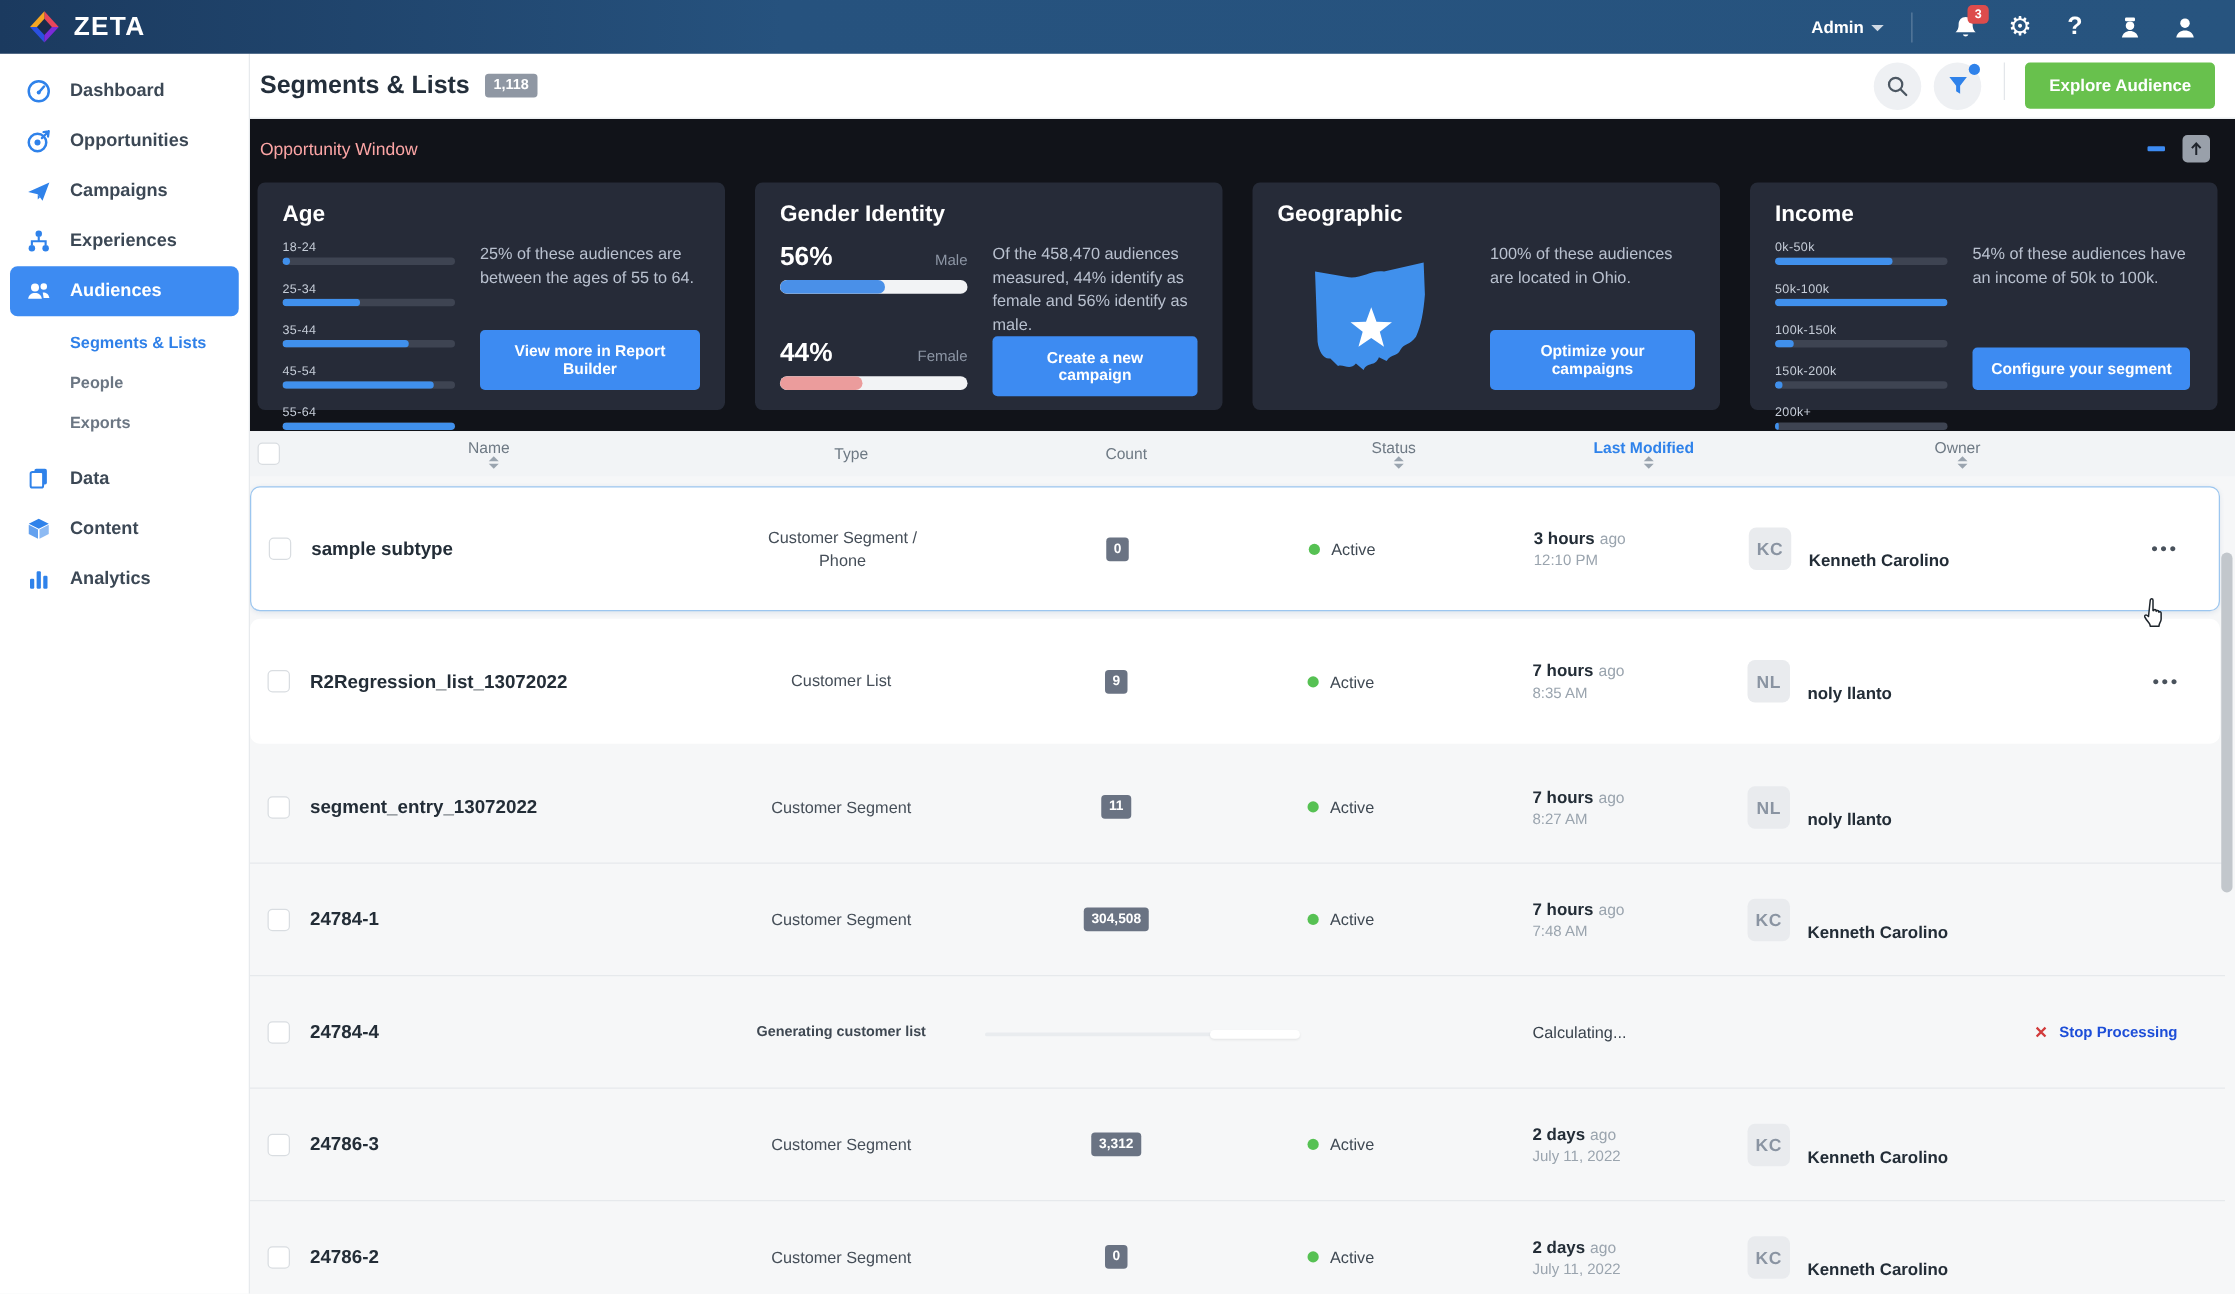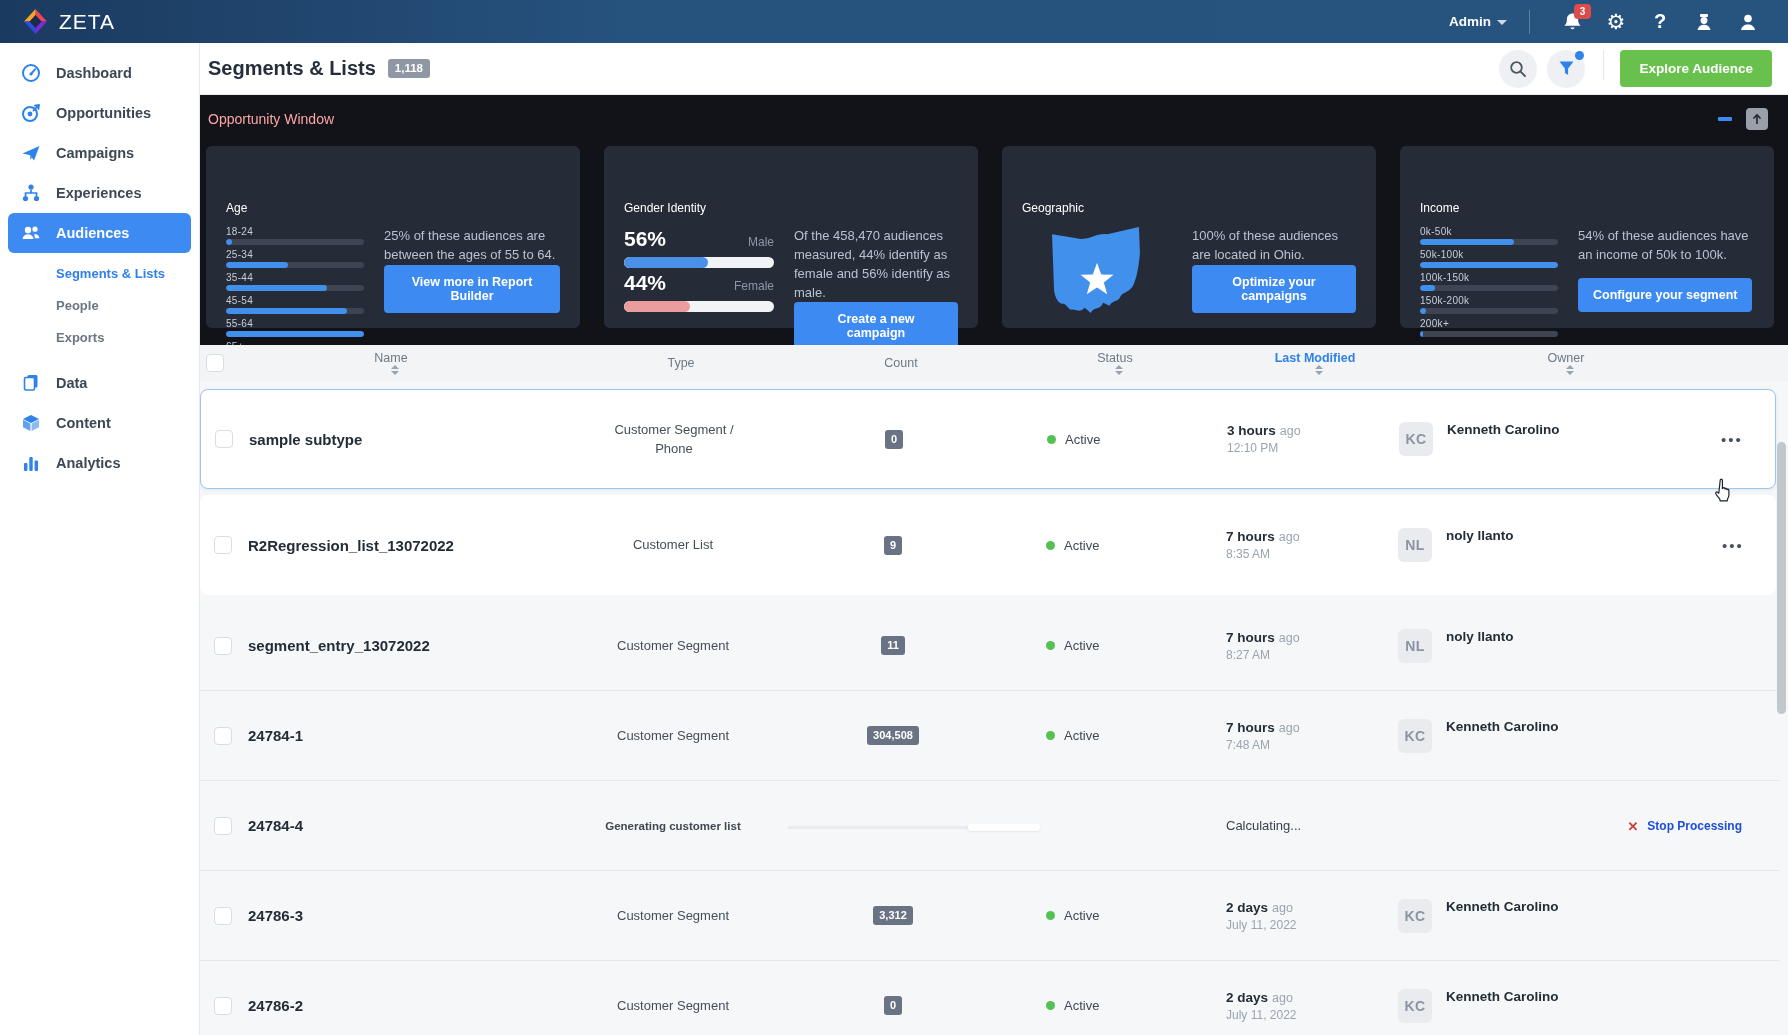--- a/index.html
+++ b/index.html
@@ -1,21 +1,21 @@
 <!DOCTYPE html>
 <html><head>
 <meta charset="utf-8">
 <style>
   * { margin:0; padding:0; box-sizing:border-box; }
   html,body { width:1788px; height:1035px; font-family:"Liberation Sans",sans-serif; background:#f6f7f8; overflow:hidden; position:relative; }
 
   
   .topnav{position:absolute;top:0;left:0;width:1788px;height:43px;background:linear-gradient(90deg,#1b3a5f 0%,#26527e 35%,#27547f 100%);display:flex;align-items:center;z-index:30;}
   .brand{display:flex;align-items:center;gap:10px;padding-left:22px;}
-  .brand-name{color:#fff;font-size:21px;font-weight:normal;letter-spacing:1px;}
+  .brand-name{color:#fff;font-size:21px;font-weight:bold;letter-spacing:1px;}
   .nav-right{margin-left:auto;display:flex;align-items:center;gap:0;padding-right:18px;}
   .admin{display:flex;align-items:center;gap:6px;color:#fff;font-size:13.5px;font-weight:bold;cursor:pointer;margin-right:22px;}
   .chev{width:0;height:0;border-left:5px solid transparent;border-right:5px solid transparent;border-top:5px solid #cfd9e4;margin-top:2px;}
   .nav-div{width:1px;height:24px;background:rgba(255,255,255,.25);margin-right:20px;}
   .nav-ic{position:relative;width:44px;height:43px;display:flex;align-items:center;justify-content:center;cursor:pointer;color:#fff;}
   .nav-ic svg{display:block;}
   .badge-red{position:absolute;top:4px;right:3px;min-width:17px;height:15px;background:#dd4c4c;border-radius:4px;color:#fff;font-size:10px;font-weight:bold;display:flex;align-items:center;justify-content:center;padding:0 3px;}
   .gear-glyph{font-size:21px;line-height:21px;color:#fff;}
   .help-glyph{font-size:20px;font-weight:bold;color:#fff;}
 
@@ -40,24 +40,24 @@
 
   
   .opp{position:absolute;top:95px;left:192px;width:1596px;height:250px;background:#111319;color:#fff;}
   .opp-head{display:flex;align-items:center;padding:13px 20px 0 16px;}
   .opp-title{font-size:14px;color:#fca5a5;}
   .opp-ctrls{margin-left:auto;display:flex;align-items:center;gap:14px;}
   .min-dash{width:14px;height:4px;background:#3d8bf2;border-radius:1px;cursor:pointer;}
   .collapse-btn{width:22px;height:22px;border-radius:4px;background:#99a0aa;display:flex;align-items:center;justify-content:center;cursor:pointer;}
   .cards{display:flex;gap:24px;padding:16px 14px 0 14px;}
   .card{flex:1;height:182px;background:#262b38;border-radius:6px;padding:15px 20px 16px 20px;display:flex;flex-direction:column;}
-  .card h3{font-size:12px;font-weight:normal;color:#fff;margin-bottom:12px;margin-top:40px;}
+  .card h3{font-size:18px;font-weight:bold;color:#fff;margin-bottom:12px;}
   .card-body{display:flex;gap:20px;flex:1;min-height:0;}
   .chart-col{width:138px;flex-shrink:0;}
-  .bar-group{margin-bottom:5px;}
+  .bar-group{margin-bottom:15px;}
   .bar-label{font-size:10px;line-height:10px;color:#c6cdd8;margin-bottom:2px;letter-spacing:.3px;}
   .bar-track{height:6px;background:#3e4452;border-radius:3px;overflow:hidden;}
   .bar-fill{height:100%;background:#4090ec;border-radius:3px;}
   .right-col{flex:1;display:flex;flex-direction:column;}
   .card-desc{font-size:13px;line-height:1.45;color:#b9c1cf;}
   .card-btn{margin-top:auto;align-self:flex-start;background:#3d8bf2;color:#fff;border:none;border-radius:4px;font-size:12.5px;font-weight:bold;padding:10px 15px;cursor:pointer;}
   
   .g-col{width:150px;flex-shrink:0;display:flex;flex-direction:column;}
   .g-stat .g-top{display:flex;align-items:baseline;justify-content:space-between;margin-bottom:6px;}
   .g-pct{font-size:21px;font-weight:bold;color:#fff;}
@@ -88,21 +88,21 @@
   .cell-name{font-size:15px;font-weight:bold;color:#232d37;padding-left:10px;}
   .cell-type{font-size:13px;color:#454e58;text-align:center;white-space:pre-line;line-height:1.5;}
   .cell-count{display:flex;justify-content:center;}
   .count-pill{background:#6a7383;color:#fff;font-size:11px;font-weight:bold;border-radius:3px;padding:4px 6px;min-width:14px;text-align:center;line-height:1;}
   .cell-status{display:flex;align-items:center;gap:9px;padding-left:88px;font-size:13px;color:#3f4953;}
   .dot{width:9px;height:9px;border-radius:50%;background:#56c153;flex-shrink:0;}
   .cell-mod{padding-left:58px;font-size:13.5px;color:#232d37;}
   .cell-mod .l1 b{font-weight:bold;color:#232d37;}
   .cell-mod .ago{color:#9aa4ae;font-size:12.5px;margin-left:4px;}
   .cell-mod .l2{color:#9aa4ae;font-size:12px;margin-top:3px;}
-  .cell-owner{display:flex;align-items:flex-start;gap:14px;padding-left:10px;}
+  .cell-owner{display:flex;align-items:flex-end;gap:14px;padding-left:10px;}
   .avatar{width:34px;height:34px;border-radius:6px;background:#e9ebee;color:#8a94a2;font-size:14px;font-weight:bold;display:flex;align-items:center;justify-content:center;letter-spacing:.5px;}
   .owner-name{font-size:13.5px;font-weight:bold;color:#232d37;}
   .cell-menu{color:#49525c;font-size:15px;letter-spacing:2px;cursor:pointer;text-align:left;}
   .gen-label{font-size:11.5px;font-weight:bold;color:#3f4852;text-align:center;}
   .gen-line{position:absolute;left:588px;top:50%;width:252px;height:3px;background:#e9ecef;border-radius:2px;}
   .gen-fill{position:absolute;right:0;top:-2px;width:72px;height:7px;background:#fff;border-radius:4px;box-shadow:0 1px 2px rgba(0,0,0,.08);}
   .stop-btn{position:absolute;right:38px;top:50%;transform:translateY(-50%);display:flex;align-items:center;gap:9px;cursor:pointer;}
   .stop-x{color:#d23b3b;font-size:13px;font-weight:bold;}
   .stop-txt{font-size:12px;font-weight:bold;color:#1d4ed8;}
   .calc{font-size:13px;color:#39424c;}

